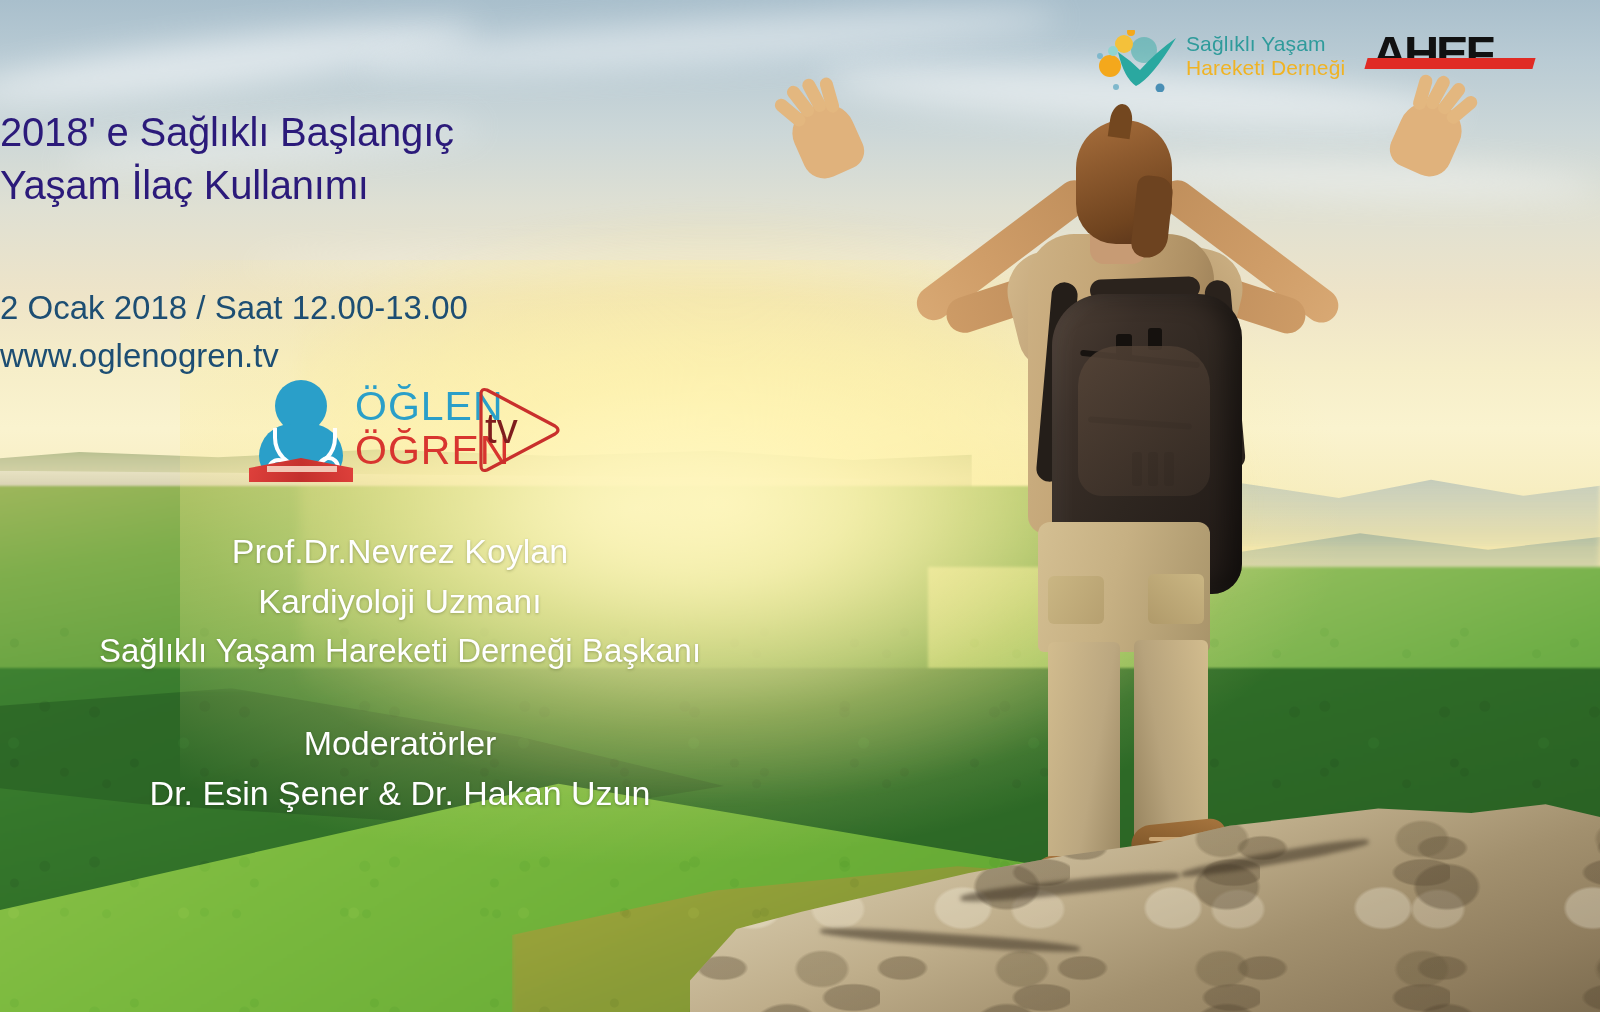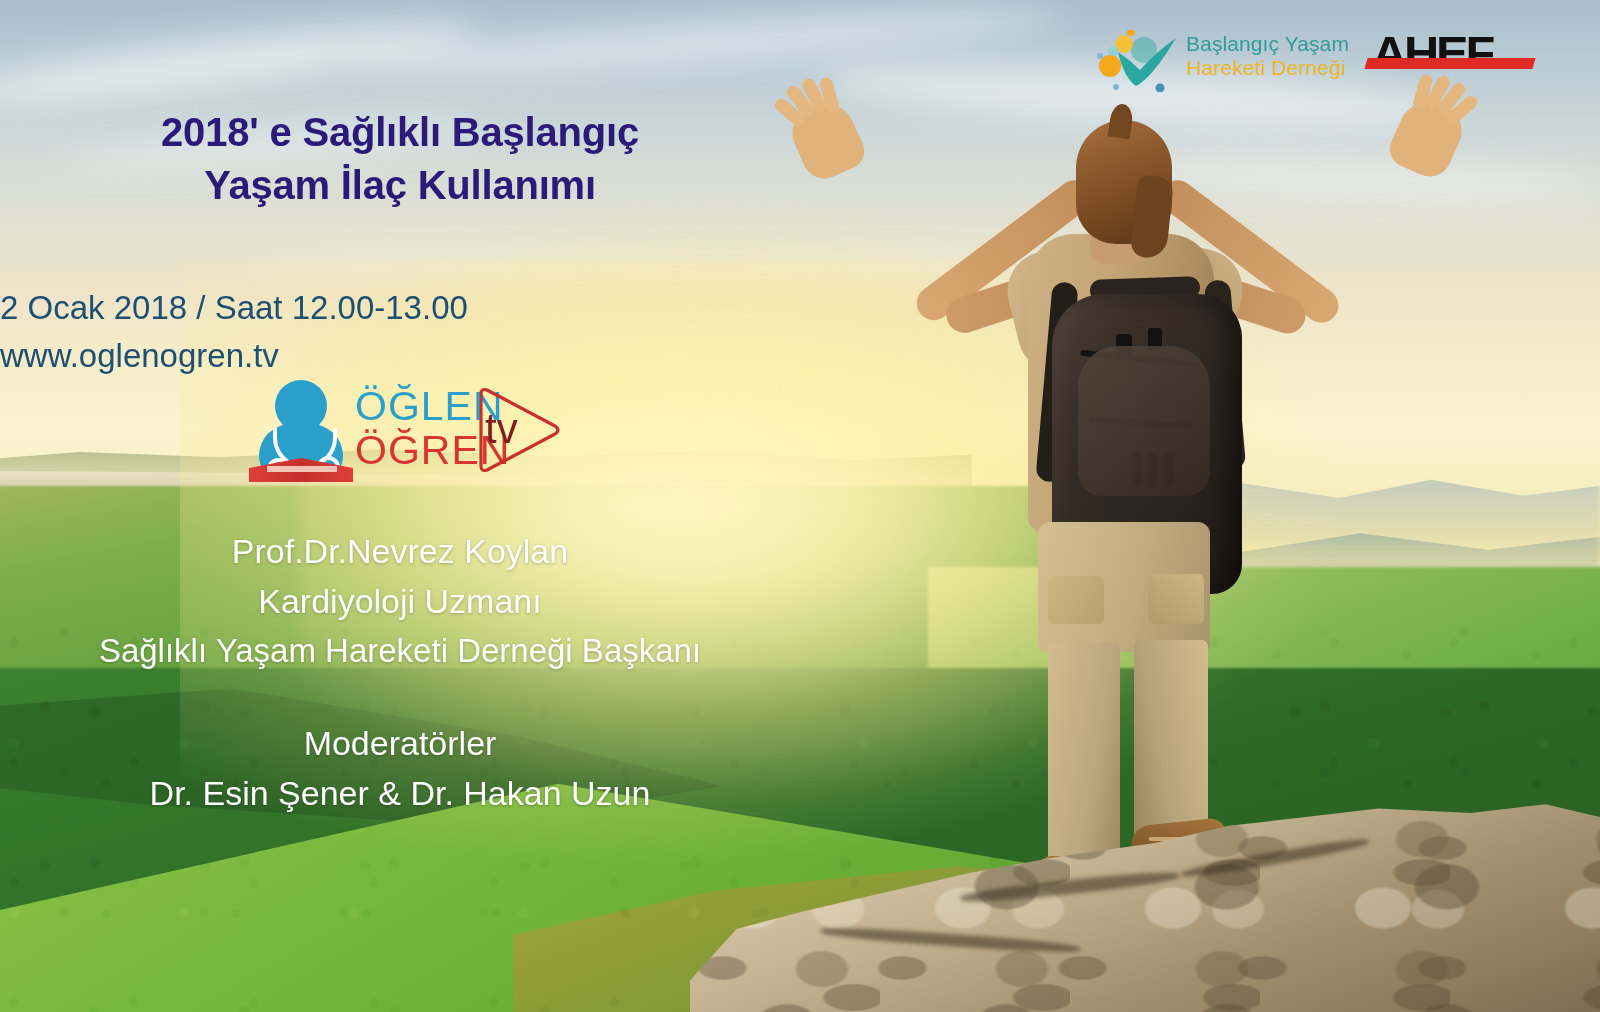--- a/index.html
+++ b/index.html
@@ -271,22 +271,22 @@
       radial-gradient(ellipse at 74% 84%, rgba(255,248,230,.30) 0 24px, transparent 28px);
     background-size:180px 120px,220px 140px,200px 130px,190px 125px,210px 135px,200px 130px;
     opacity:.85;
   }
   .rockcrack{
     position:absolute;background:rgba(58,47,32,.55);border-radius:40%;filter:blur(2px);
   }
 
   
   .title{
-    position:absolute;left:0;top:106px;width:800px;text-align:center;
-    color:#2b1a7a;font-weight:bold;font-size:40px;line-height:1.32;
+    position:absolute;left:0;top:106px;width:800px;
+    color:#2b1a7a;font-weight:normal;font-size:40px;line-height:1.32;
     letter-spacing:-.2px;
   }
   .title .ln2{display:block;}
 
   .datetime{
     position:absolute;left:0;top:284px;width:800px;text-align:left;
     color:#1d4e73;font-size:33px;line-height:1.45;
   }
   .datetime .url{display:block;}
 
@@ -508,21 +508,21 @@
       <path d="M28 22 Q34 48 46 56 Q62 48 86 8 Q66 22 50 40 Q40 30 28 22 Z" fill="#2aa8a0"></path>
       <circle cx="54" cy="20" r="13" fill="#2aa8a0" opacity=".45"></circle>
       <circle cx="34" cy="14" r="9" fill="#f4c13a"></circle>
       <circle cx="20" cy="36" r="11" fill="#f4a81c"></circle>
       <circle cx="23" cy="21" r="5" fill="#8fd4d0"></circle>
       <circle cx="41" cy="2" r="4" fill="#f4a81c"></circle>
       <circle cx="10" cy="26" r="3" fill="#7fb8cc"></circle>
       <circle cx="70" cy="58" r="4.5" fill="#4a8fb5"></circle>
       <circle cx="26" cy="57" r="3" fill="#7fb8cc"></circle>
     </svg>
-    <div class="sy1">Başlangıç Yaşam</div>
+    <div class="sy1">Sağlıklı Yaşam</div>
     <div class="sy2">Hareketi Derneği</div>
   </div>
 
   <div class="ahef">
     <div class="ahef-text">AHEF</div>
     <div class="ahef-bar"></div>
   </div>
 
 </div>
 

